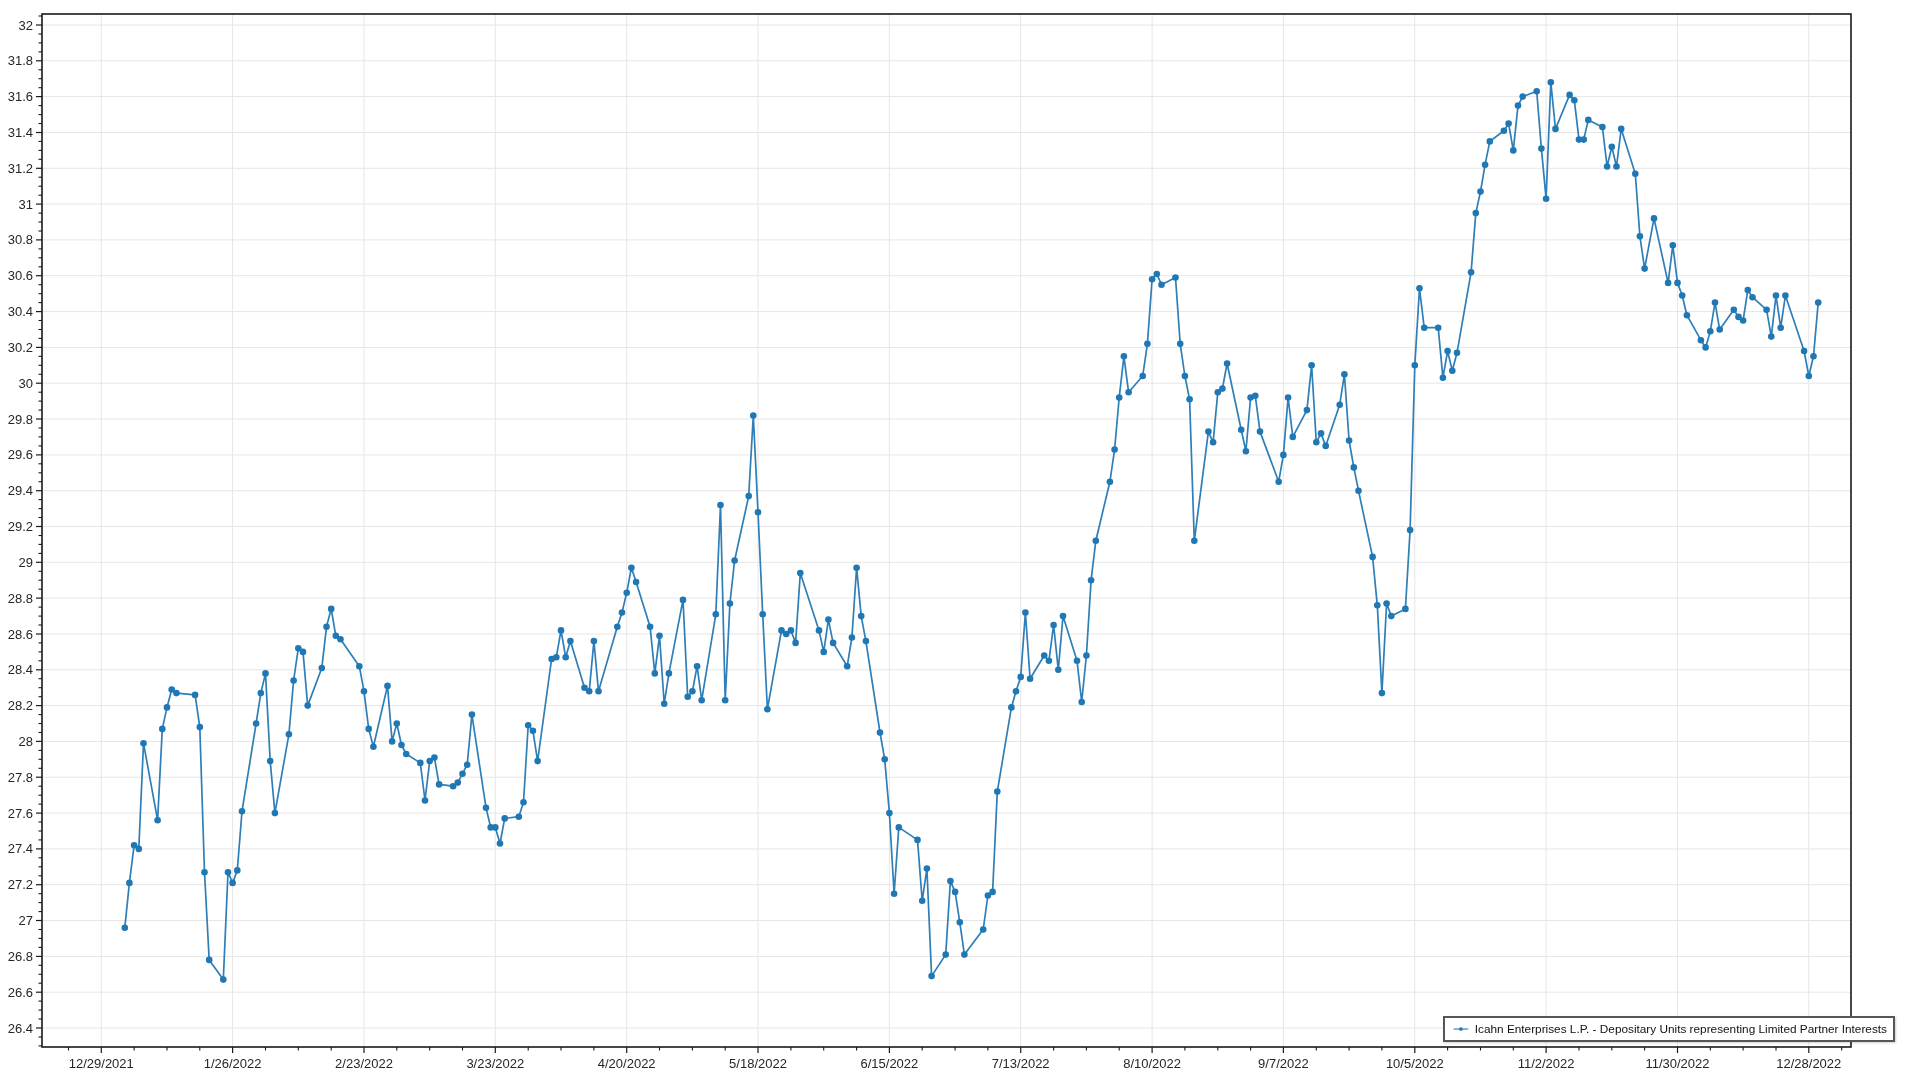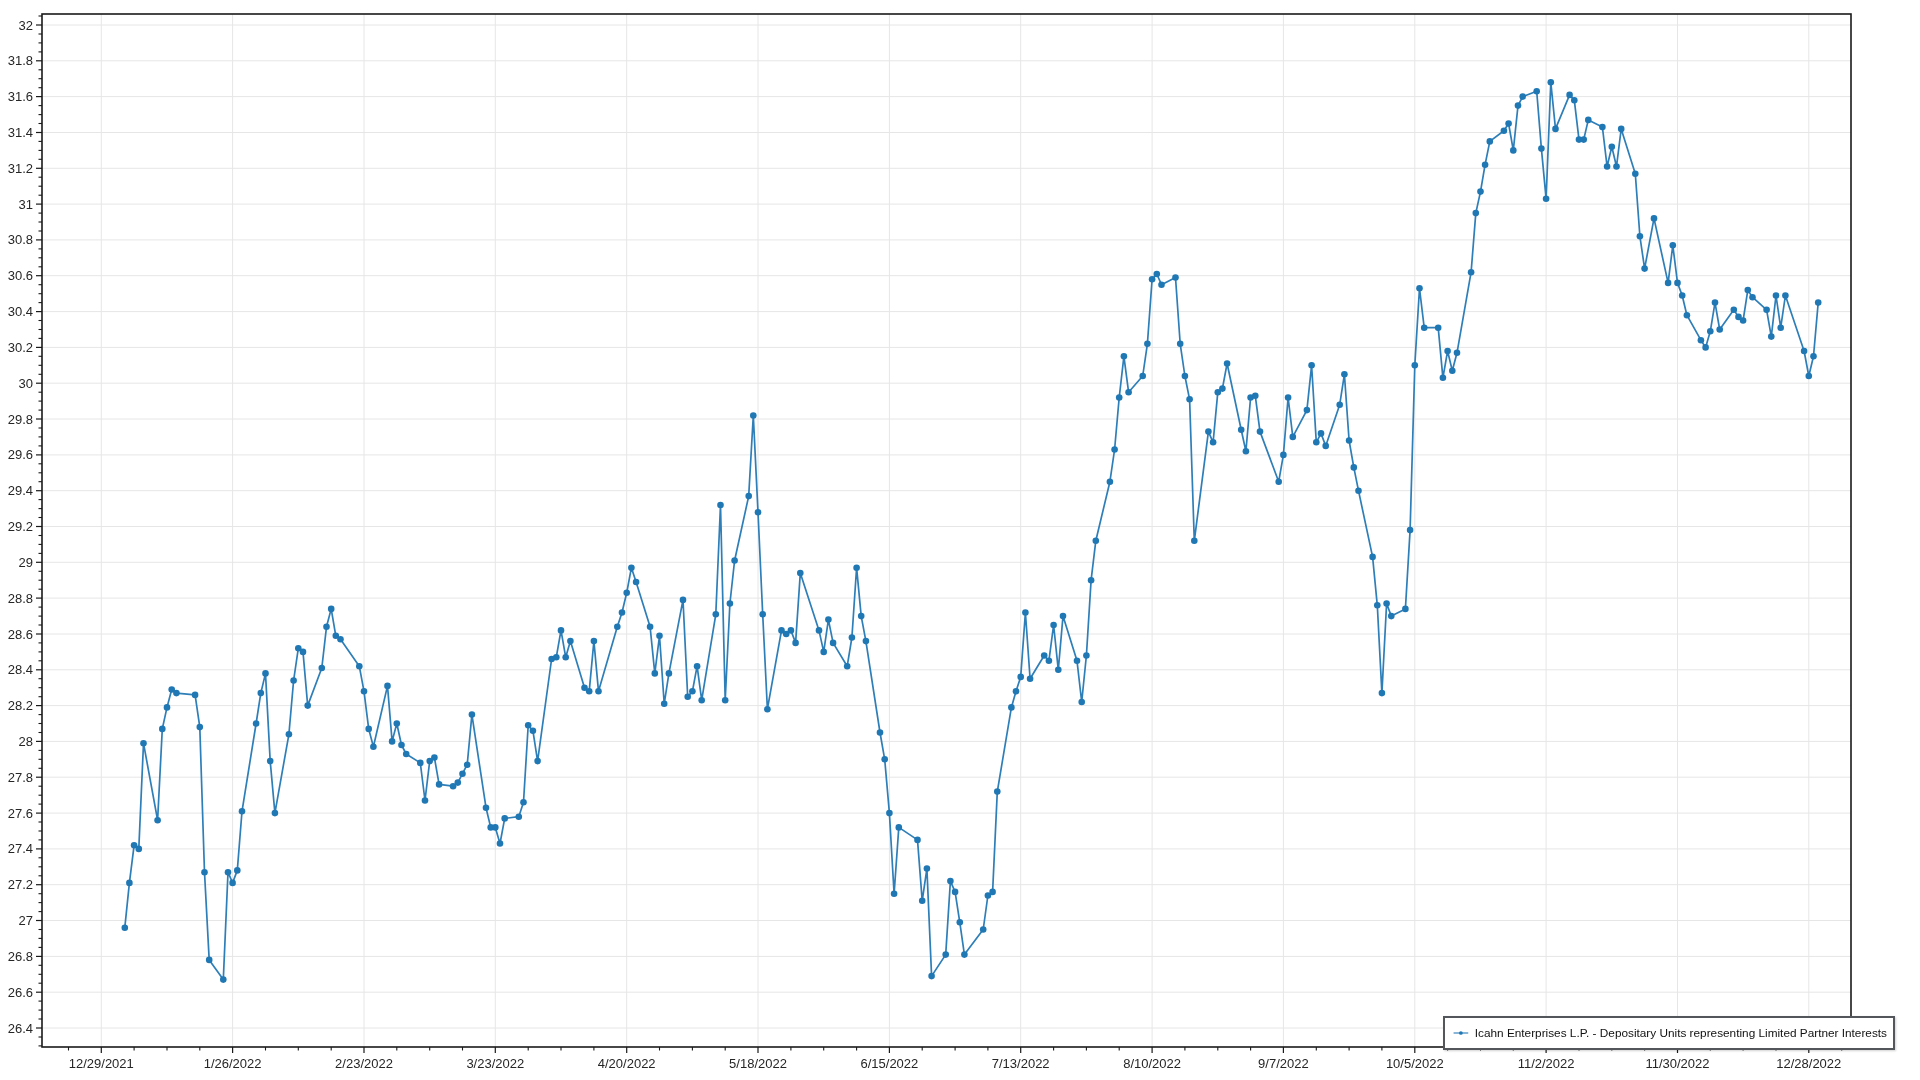--- a/index.html
+++ b/index.html
@@ -1,19 +1,19 @@
 <!DOCTYPE html>
 <html><head>
 <meta charset="utf-8">
 <style>
   html,body{margin:0;padding:0;background:#ffffff;overflow:hidden;}
   .stage{position:relative;width:1920px;height:1080px;background:#ffffff;
          font-family:"Liberation Sans",sans-serif;}
   #chart-svg{position:absolute;left:0;top:0;}
-  .legend{position:absolute;left:1443px;top:1016px;width:452px;height:34px;
+  .legend{position:absolute;left:1443px;top:1016px;width:452px;height:26px;
           box-sizing:border-box;border:2px solid #53565a;background:#ffffff;
           display:flex;align-items:center;gap:6px;padding:0 6px 0 8px;
           white-space:nowrap;overflow:hidden;z-index:5;
           box-shadow:1px 1px 2px rgba(0,0,0,0.18);}
   .legend-label{font-size:11.8px;color:#111111;}
   .tick-text{fill:#262626;font-size:13px;font-family:"Liberation Sans",sans-serif;}
 </style>
 </head>
 <body>
 

